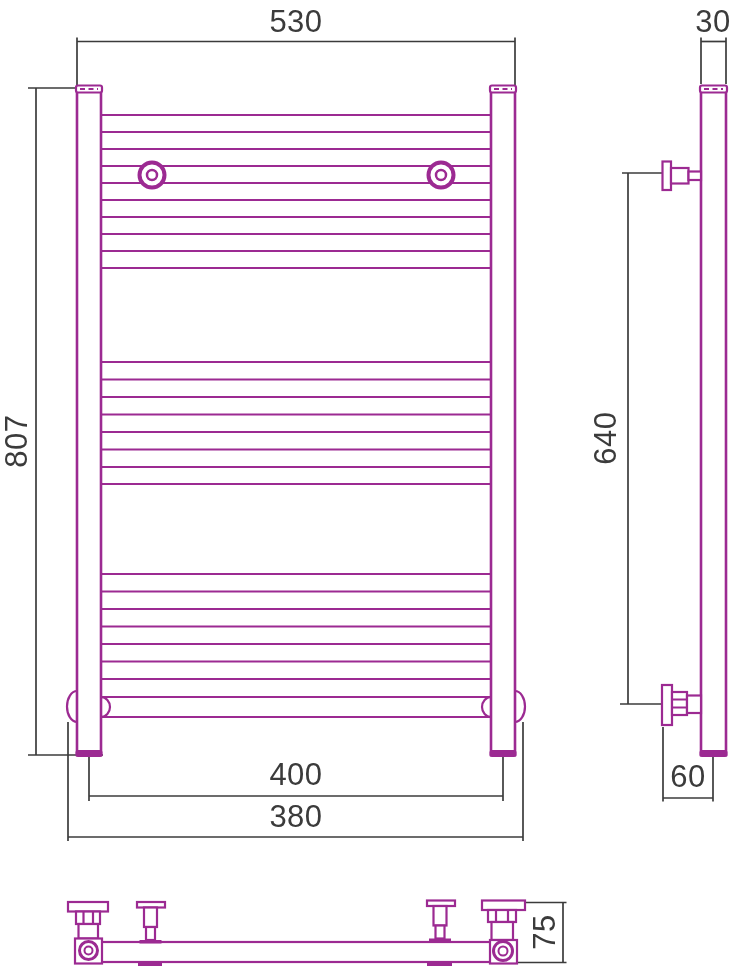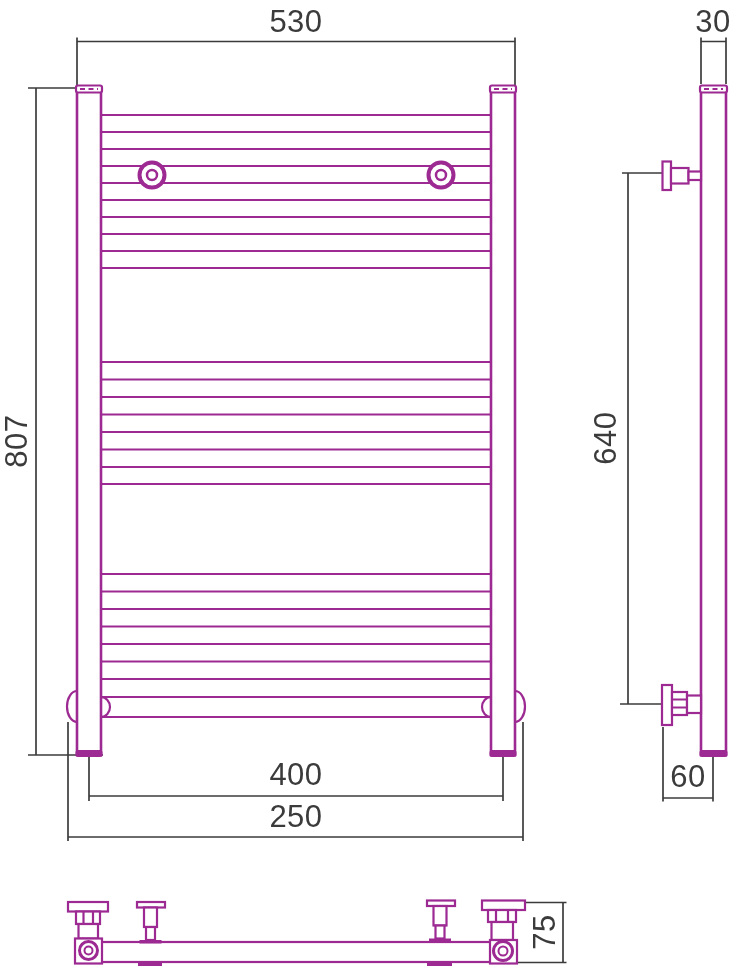--- a/index.html
+++ b/index.html
@@ -7,21 +7,20 @@
     --dimension:#3b3b3b;
     --background:#ffffff;
   }
   html,body{margin:0;padding:0;background:var(--background);}
   #stage{
     position:relative;
     width:736px;height:970px;
     background:var(--background);
     font-family:"Liberation Sans",sans-serif;
     overflow:hidden;
-    border-radius:15px;
   }
   #stage svg{position:absolute;left:0;top:0;}
   
   .ln{fill:none;stroke:var(--drawing);stroke-width:2.2;}
   .lnw{fill:var(--background);stroke:var(--drawing);stroke-width:2.2;}
   .post{fill:var(--background);stroke:var(--drawing);stroke-width:2.6;}
   .fillmag{fill:var(--drawing);stroke:none;}
   .capdash{fill:none;stroke:var(--drawing);stroke-width:1.8;stroke-dasharray:5 3.5;}
   
   .dim{fill:none;stroke:var(--dimension);stroke-width:1.7;}
@@ -196,17 +195,17 @@
         <rect class="fillmag" x="429" y="938.5" width="22" height="3.5"></rect>
       </g>
     </g>
   </svg>
 
   <div class="dim-label" style="left:236px;top:4px;">530</div>
   <div class="dim-label" style="left:653px;top:4px;">30</div>
   <div class="dim-label vert" style="left:-43px;top:423px;">807</div>
   <div class="dim-label vert" style="left:546px;top:420px;">640</div>
   <div class="dim-label" style="left:236px;top:757px;">400</div>
-  <div class="dim-label" style="left:236px;top:799px;">250</div>
+  <div class="dim-label" style="left:236px;top:799px;">380</div>
   <div class="dim-label" style="left:628px;top:759px;">60</div>
   <div class="dim-label vert" style="left:485px;top:914px;">75</div>
 
 </div>
 
 </body></html>

